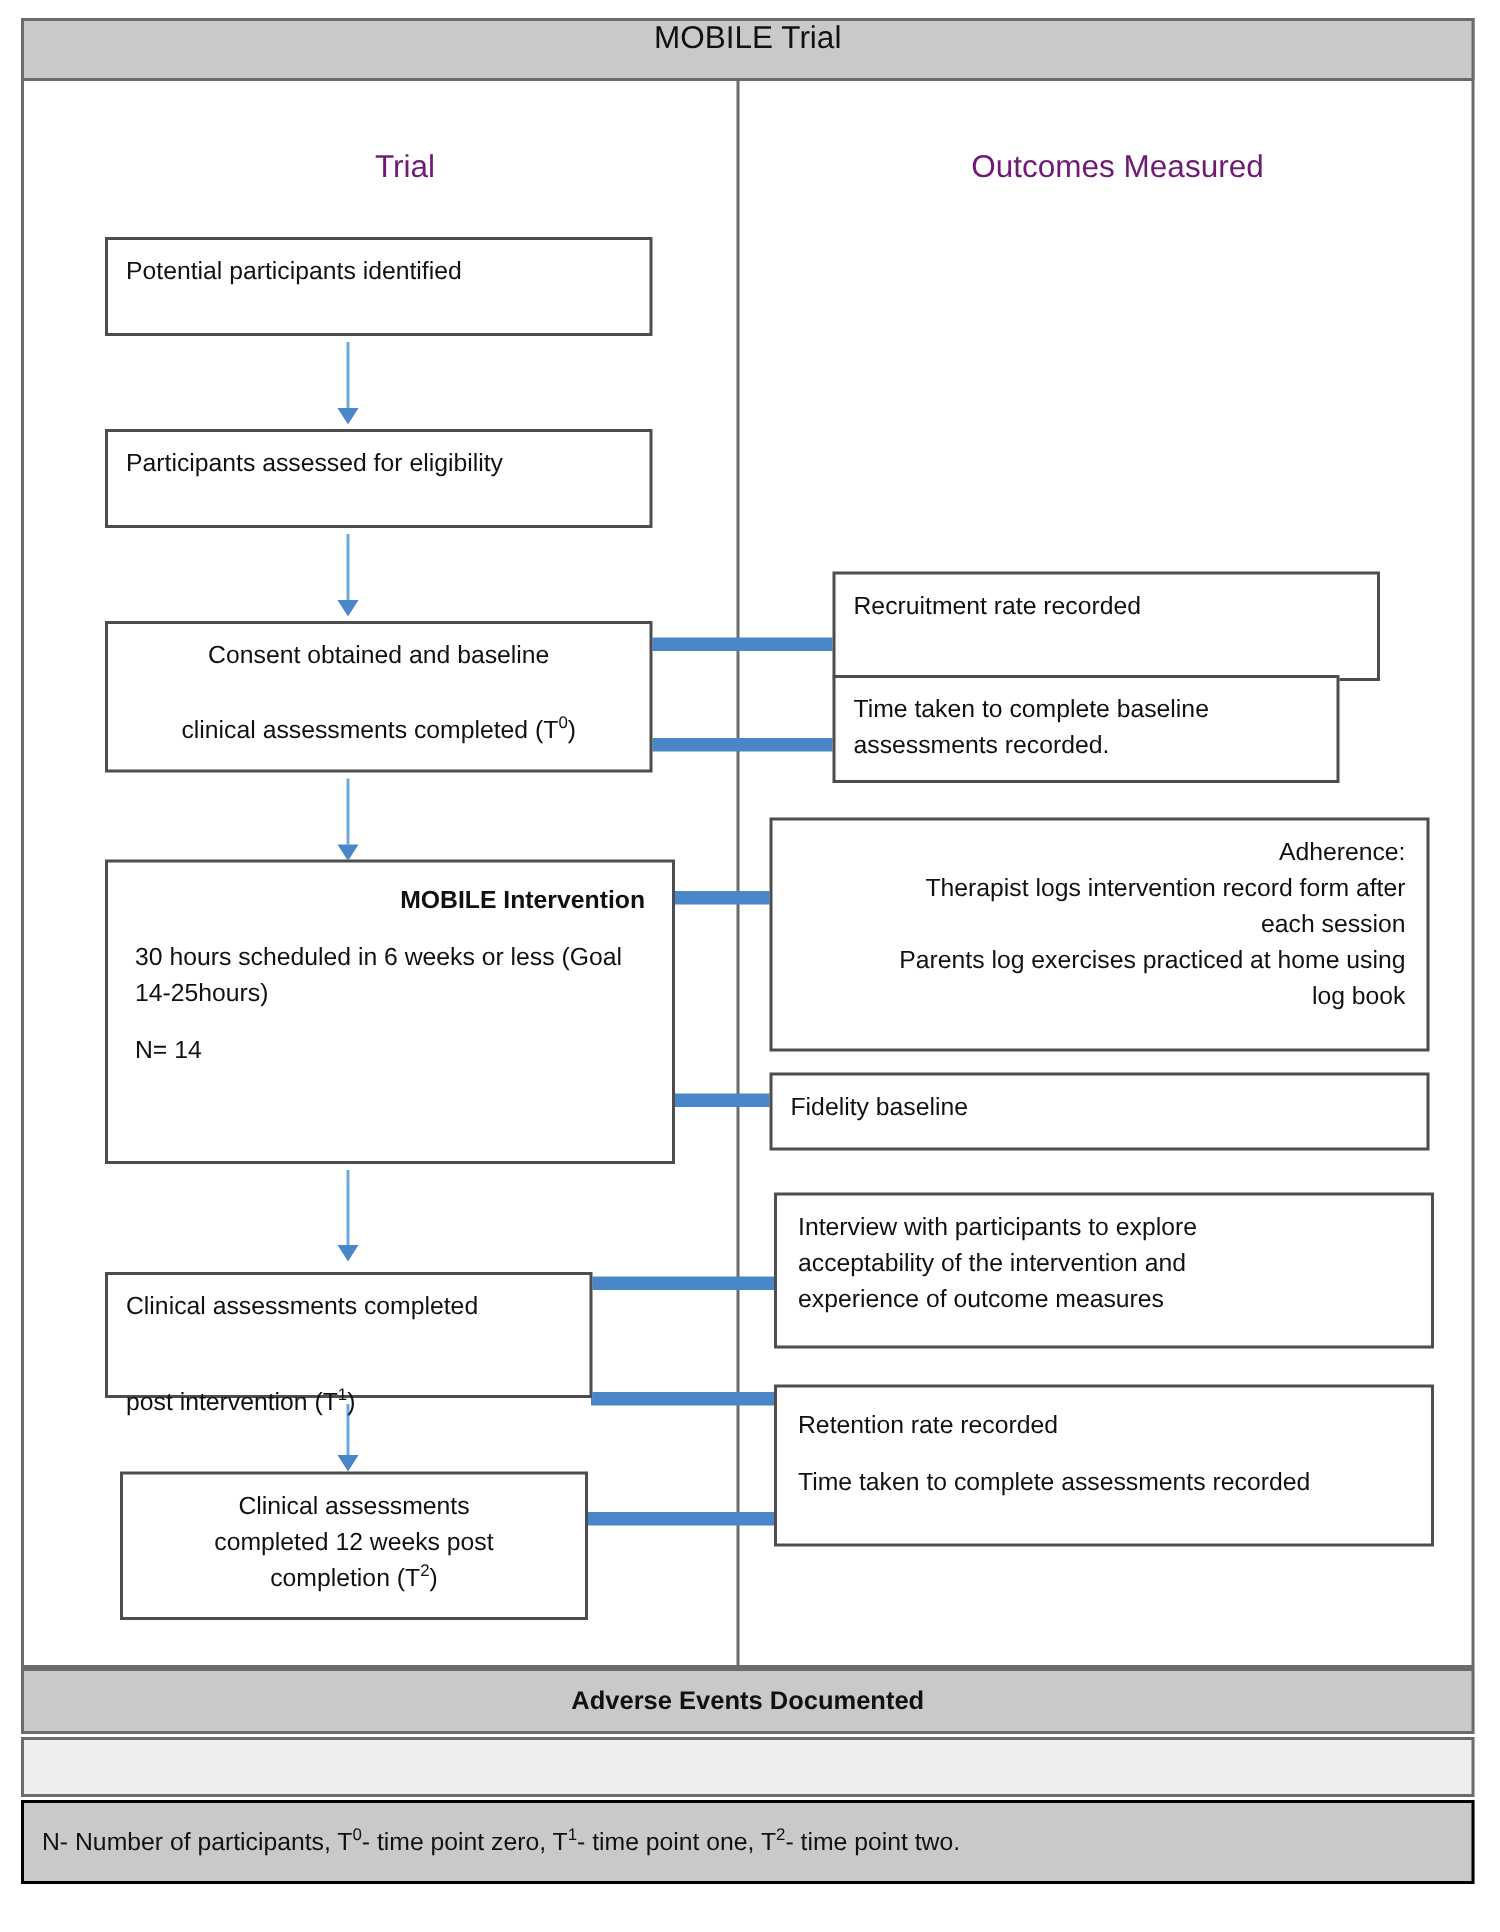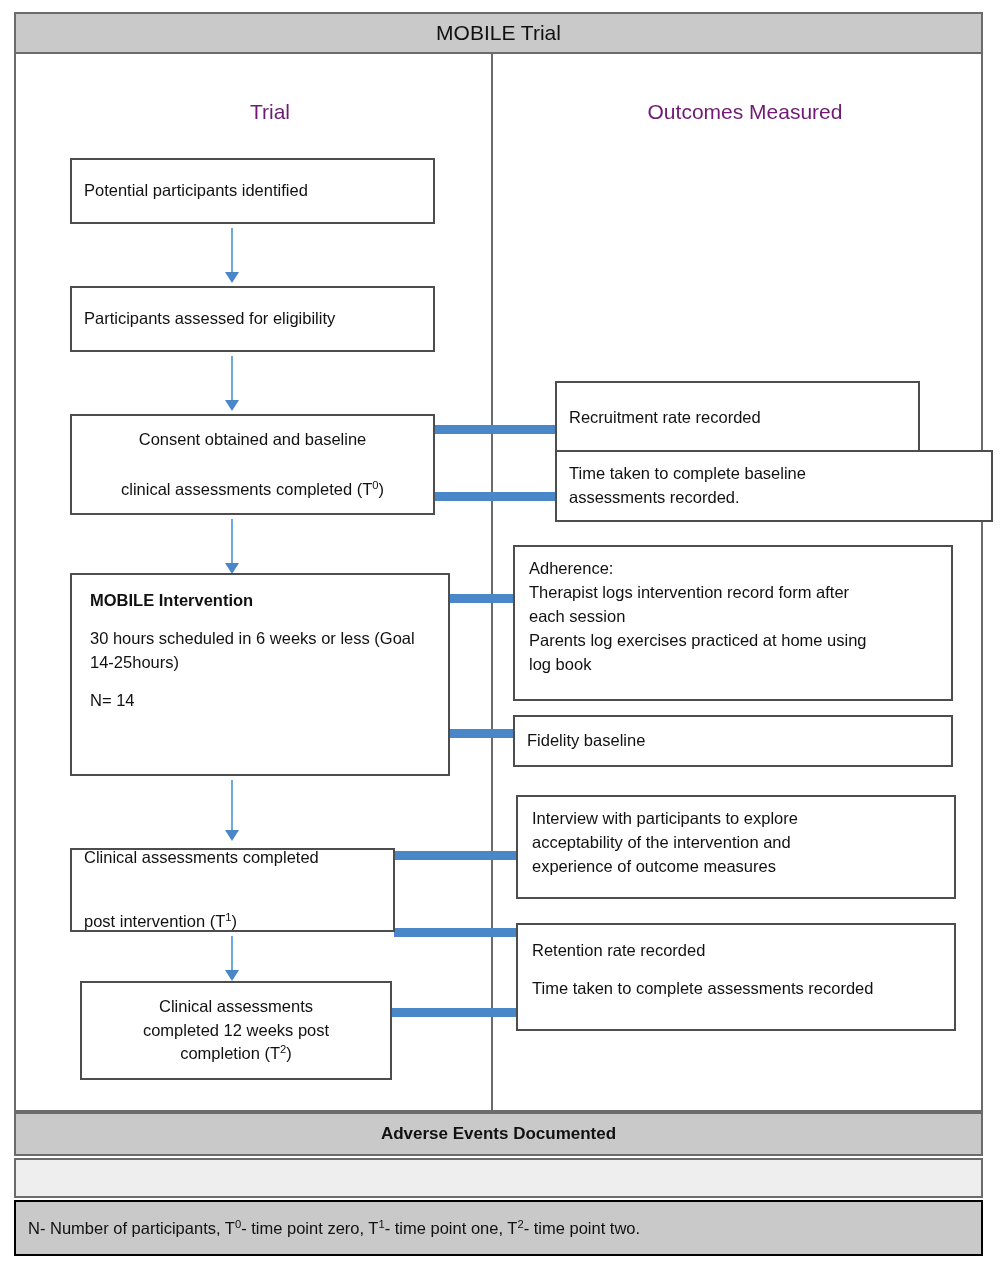--- a/index.html
+++ b/index.html
@@ -36,21 +36,21 @@
   .title-bar {
     position: absolute;
     left: 14px;
     top: 12px;
     width: 969px;
     height: 42px;
     box-sizing: border-box;
     border: 2px solid #6b6b6b;
     background: #c9c9c9;
     display: flex;
-    align-items: center;
+    align-items: flex-start;
     justify-content: center;
     font-size: 21px;
     color: #111;
   }
 
   
   .col-divider {
     position: absolute;
     left: 491px;
     top: 54px;
@@ -79,27 +79,26 @@
     font-size: 16.5px;
     line-height: 1.45;
     color: #111;
     padding: 10px 12px;
     z-index: 3;
   }
   .box.center-text { text-align: center; }
   .box.vcenter {
     display: flex;
     flex-direction: column;
-    justify-content: center;
   }
   .box .line { display: block; }
   .box .bold-head {
     display: block;
     font-weight: bold;
-    text-align: left;
+    text-align: right;
     margin-bottom: 14px;
   }
   .box .para { display: block; margin-bottom: 14px; }
   .box .para:last-child { margin-bottom: 0; }
   sup { font-size: 0.68em; vertical-align: super; line-height: 0; }
 
   
   .connector {
     position: absolute;
     height: 9px;
@@ -249,26 +248,26 @@
   <div class="connector" style="left:418px; top:594px; width:98px;"></div>
   <div class="connector" style="left:418px; top:729px; width:98px;"></div>
   <div class="connector" style="left:394px; top:851px; width:122px;"></div>
   <div class="connector" style="left:394px; top:928px; width:122px;"></div>
   <div class="connector" style="left:391px; top:1008px; width:126px;"></div>
 
   <div class="box vcenter" style="left:555px; top:381px; width:365px; height:73px;">
     <span class="line">Recruitment rate recorded</span>
   </div>
 
-  <div class="box vcenter" style="left:555px; top:450px; width:438px; height:72px;">
+  <div class="box vcenter" style="left:555px; top:450px; width:338px; height:72px;">
     <span class="line">Time taken to complete baseline</span>
     <span class="line">assessments recorded.</span>
   </div>
 
-  <div class="box" style="left:513px; top:545px; width:440px; height:156px; padding:10px 14px;">
+  <div class="box" style="left:513px; top:545px; width:440px; height:156px; padding:10px 14px;text-align:right;">
     <span class="line">Adherence:</span>
     <span class="line">Therapist logs intervention record form after</span>
     <span class="line">each session</span>
     <span class="line">Parents log exercises practiced at home using</span>
     <span class="line">log book</span>
   </div>
 
   <div class="box vcenter" style="left:513px; top:715px; width:440px; height:52px;">
     <span class="line">Fidelity baseline</span>
   </div>

